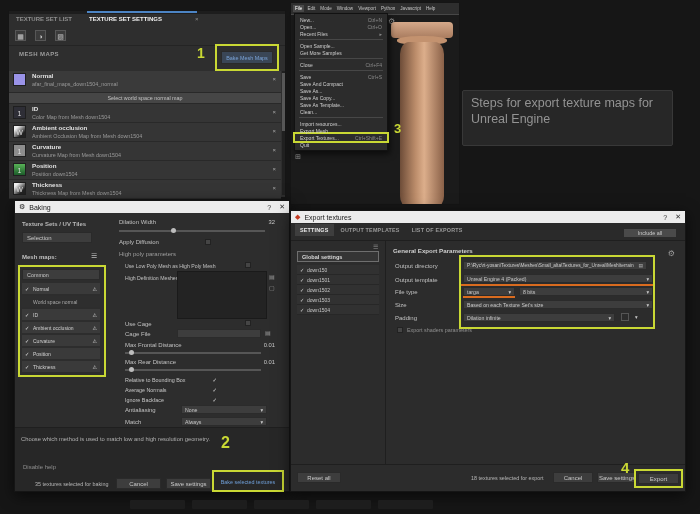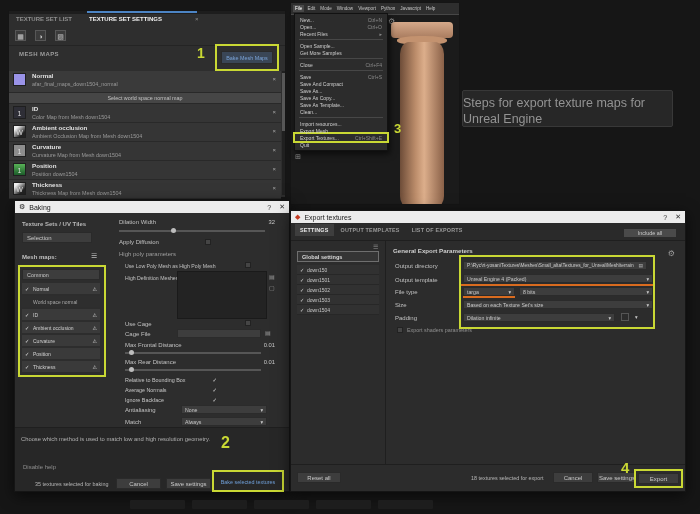--- a/index.html
+++ b/index.html
@@ -277,21 +277,21 @@
         <div class="menu-row">
           <span>Quit</span>
           <span class="sc"></span>
         </div>
 
     </div>
     <span class="step" style="left:103px;top:118px;font-size:13px;">3</span>
     <span class="abs" style="left:4px;top:150px;color:#888;font-size:7px;">⊞</span>
   </div>
 
-  <div class="abs" style="left:462px;top:90px;width:211px;height:37px;background:#272727;border:1px solid #383838;border-radius:2px;box-sizing:border-box;padding:5px 0;color:#939393;font-size:12.5px;line-height:1.25;">
+  <div class="abs" style="left:462px;top:90px;width:211px;height:56px;background:#272727;border:1px solid #383838;border-radius:2px;box-sizing:border-box;padding:5px 8px;color:#939393;font-size:12.5px;line-height:1.25;">
     <span>Steps for export texture maps for Unreal Engine</span>
   </div>
 
   <div class="panel" style="left:14px;top:200px;width:276px;height:292px;background:#2d2d2d;box-shadow:0 4px 14px rgba(0,0,0,.6);">
     <div class="titlebar">
       <span class="t-ic">⚙</span>
       <span class="t-title">Baking</span>
       <span class="sp"></span>
       <span class="t-btn">?</span>
       <span class="t-btn">✕</span>

